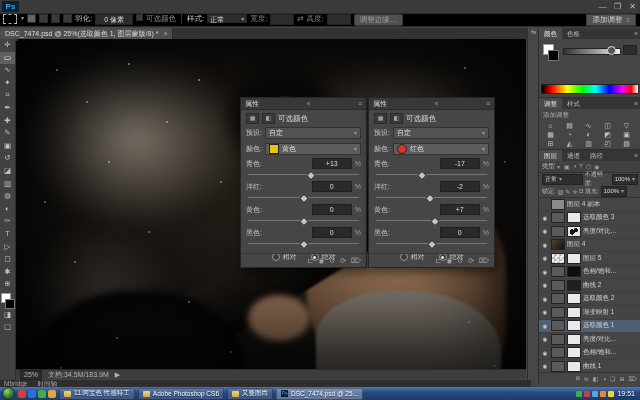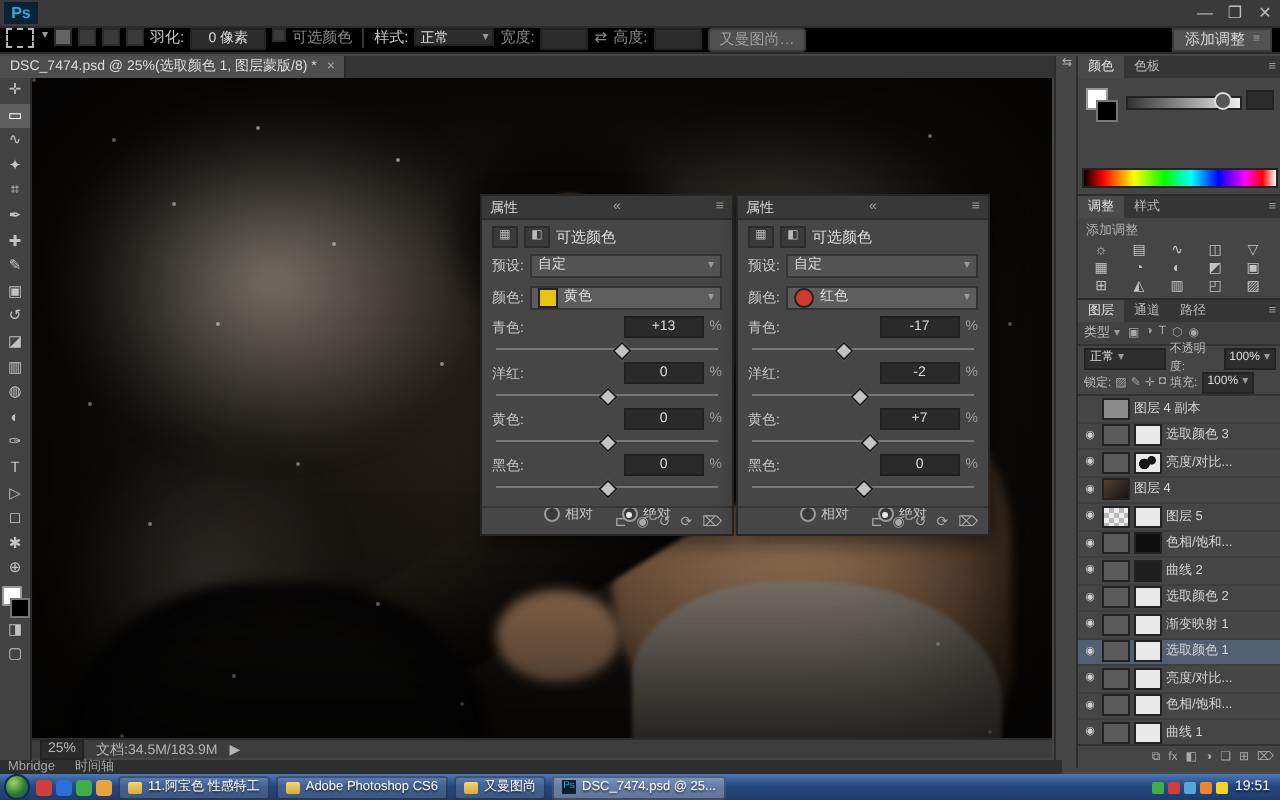--- a/index.html
+++ b/index.html
@@ -187,21 +187,21 @@
     <span>样式:</span>
     <span class="field f-style">
         <span>正常</span>
         <span class="dd-caret">▾</span>
       </span>
     <span class="dim">宽度:</span>
     <span class="field" style="width:22px"></span>
     <span class="dim">⇄</span>
     <span class="dim">高度:</span>
     <span class="field" style="width:22px"></span>
-    <span id="refine-btn">又曼图尚…</span>
+    <span id="refine-btn">调整边缘…</span>
     <span id="workspace">
         <span>添加调整</span>
         <span class="dd-caret">≡</span>
       </span>
   </div>
 
   <div id="tabbar" class="abs">
     <div id="doctab">
       <span>DSC_7474.psd @ 25%(选取颜色 1, 图层蒙版/8) *</span>
       <span class="x">×</span>

